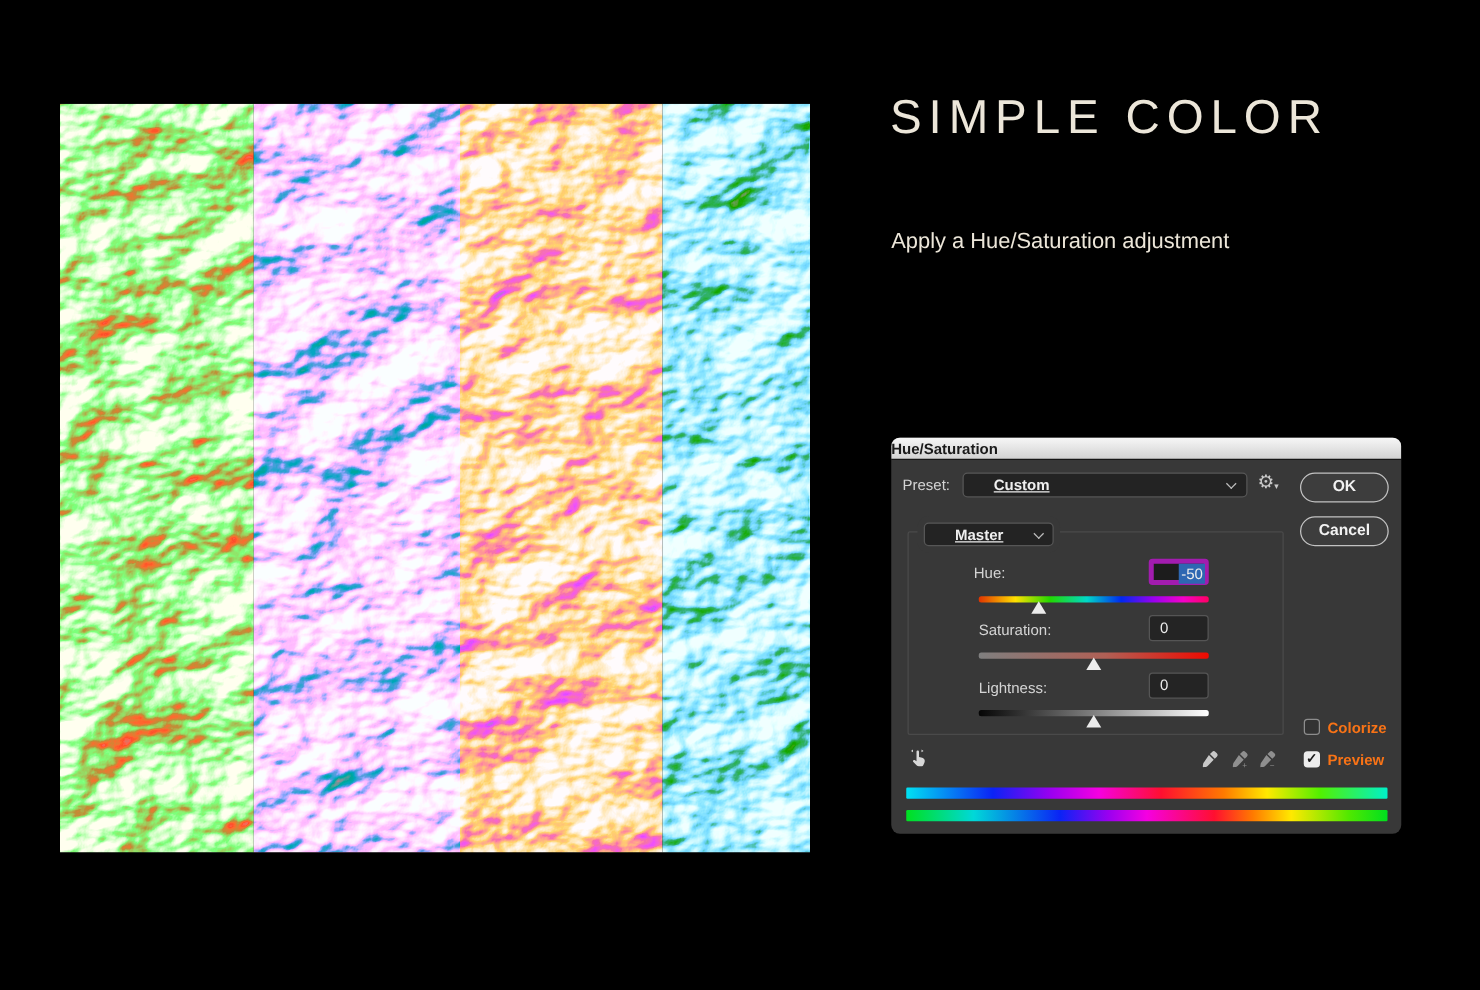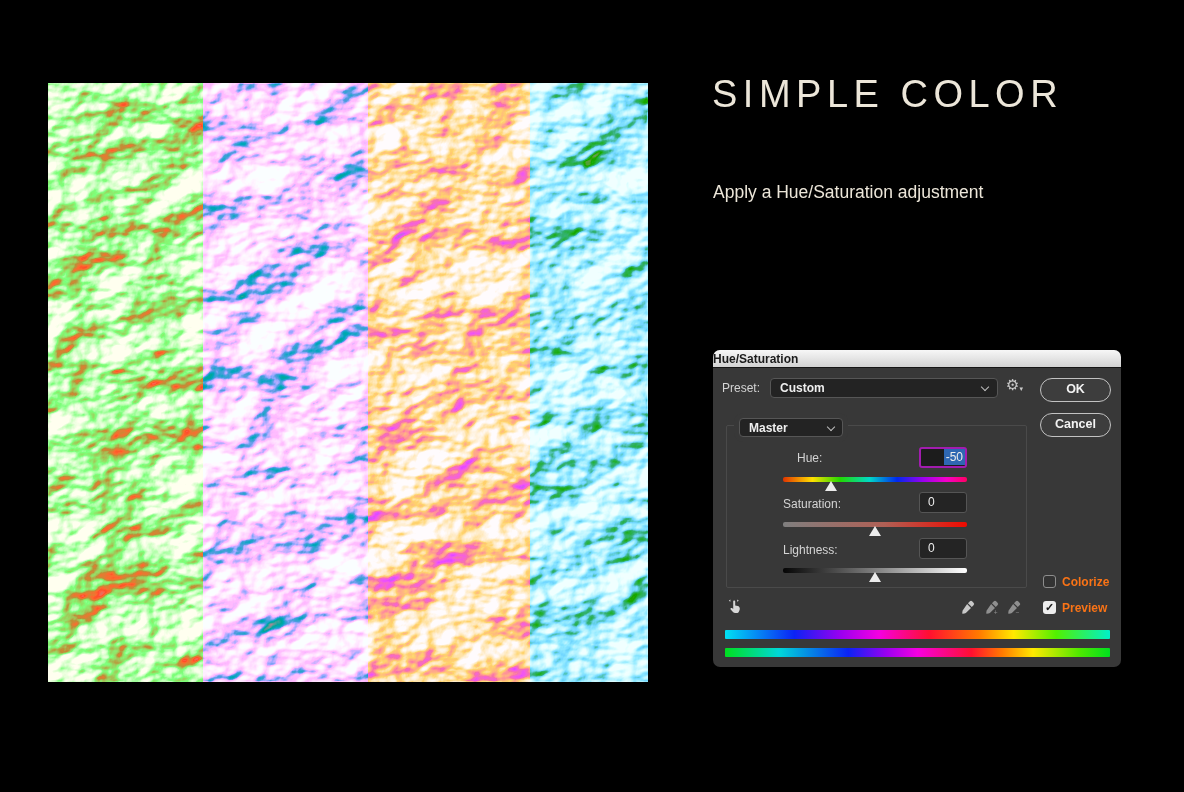--- a/index.html
+++ b/index.html
@@ -32,38 +32,38 @@
   .dialog { position:absolute; left:713px; top:350px; width:408px; height:317px;
             background:#383838; border-radius:7px; box-shadow:0 12px 30px rgba(0,0,0,.55);
             font-size:12px; color:#d6d6d6; }
   .titlebar { position:absolute; left:0; top:0; width:408px; height:18px;
               background:linear-gradient(#f7f7f7,#d2d2d2); border-radius:7px 7px 0 0;
               border-bottom:1px solid #161616; color:#1b1b1b; font-weight:700;
               text-align:left; line-height:18px; font-size:12px; }
 
   .lbl { position:absolute; height:14px; line-height:14px; color:#d4d4d4; }
   .select { position:absolute; background:#232323; border:1px solid #565656; border-radius:4px;
-            color:#efefef; font-weight:700; line-height:19px; padding-left:9px; }
+            color:#efefef; font-weight:700; line-height:19px; padding-left:24px;text-decoration:underline; }
   .chev { position:absolute; width:6px; height:6px; border-right:1.6px solid #bdbdbd;
           border-bottom:1.6px solid #bdbdbd; transform:rotate(45deg); }
   .btn { position:absolute; width:71px; height:24px; background:#3d3d3d;
          border:1.5px solid #c2c2c2; border-radius:12px; color:#f2f2f2;
          font-weight:700; font-size:12.5px; text-align:center; line-height:21px; }
   .gear { position:absolute; left:293px; top:26px; color:#c9c9c9;
           font-family:"DejaVu Sans", sans-serif; font-size:15px; }
   .gear .menu-caret { font-size:7px; vertical-align:-1px; }
 
   .groupbox { position:absolute; left:13px; top:75px; width:301px; height:163px;
               border:1px solid #4a4a4a; border-radius:2px; background:#383838; }
   .master { left:26px; top:68px; width:104px; height:19px; box-shadow:0 0 0 5px #383838; }
 
   .numbox { position:absolute; left:206px; width:48px; height:21px; background:#242424;
             border:1px solid #555; border-radius:3px; color:#ececec;
             line-height:19px; padding-left:8px; }
-  .numbox.focused { border:2px solid #a21caf; background:#1c1c1c; padding-left:4px; line-height:17px;text-align:right; }
+  .numbox.focused { border:4px solid #a21caf; background:#1c1c1c; padding-left:20px; line-height:17px; }
   .numbox .sel { background:#2e67b2; padding:1px 2px; }
 
   .track { position:absolute; left:70px; width:184px; height:5px; border-radius:2px; }
   .track-hue { background:linear-gradient(to right,#e03400 0%,#ffe000 16%,#22d800 31%,
                #00d8c8 47%,#0028f0 62%,#9a00f0 76%,#f500c8 89%,#ff0062 100%); }
   .track-sat { background:linear-gradient(to right,#7f7f7f 0%,#b06055 55%,#ef0a00 100%); }
   .track-lig { background:linear-gradient(to right,#050505 0%,#8c8c8c 55%,#ffffff 100%); }
   .thumb { position:absolute; width:0; height:0; border-left:6px solid transparent;
            border-right:6px solid transparent; border-bottom:10px solid #ececec; }
   .thumb-hue { top:131px; } .thumb-sat { top:176px; } .thumb-lig { top:222px; }
@@ -177,21 +177,21 @@
     <span class="gear"><span>⚙</span><span class="menu-caret">▾</span></span>
     <div class="btn" style="left:327px; top:28px;">OK</div>
     <div class="btn" style="left:327px; top:63px;">Cancel</div>
 
     <div class="groupbox"></div>
     <div class="select master">
       <span>Master</span>
       <span class="chev" style="right:8px; top:5px;"></span>
     </div>
 
-    <div class="lbl" style="left:84px; top:101px;">Hue:</div>
+    <div class="lbl" style="left:66px; top:101px;">Hue:</div>
     <div class="numbox focused" style="top:97px;">
       <span class="sel">-50</span>
     </div>
     <div class="track track-hue" style="top:127px;"></div>
     <div class="thumb thumb-hue" style="left:112px"></div>
 
     <div class="lbl" style="left:70px; top:147px;">Saturation:</div>
     <div class="numbox" style="top:142px;">
       <span>0</span>
     </div>

